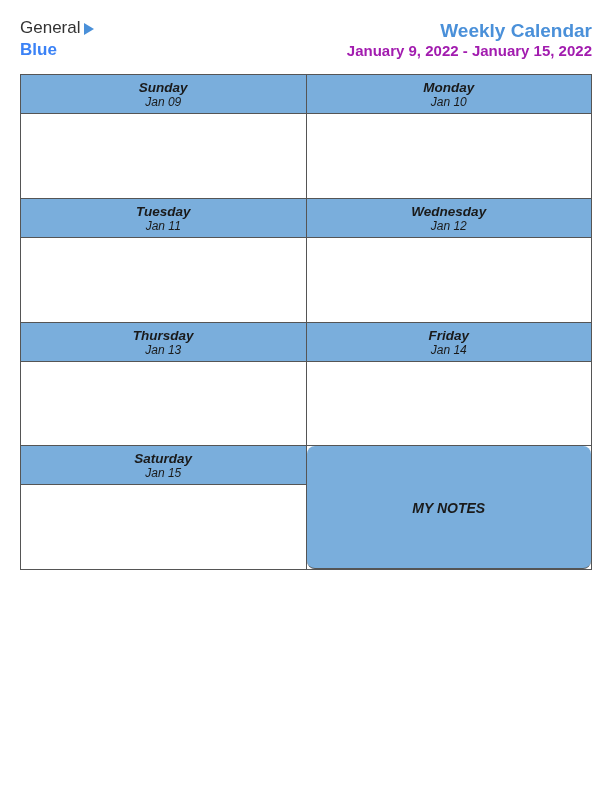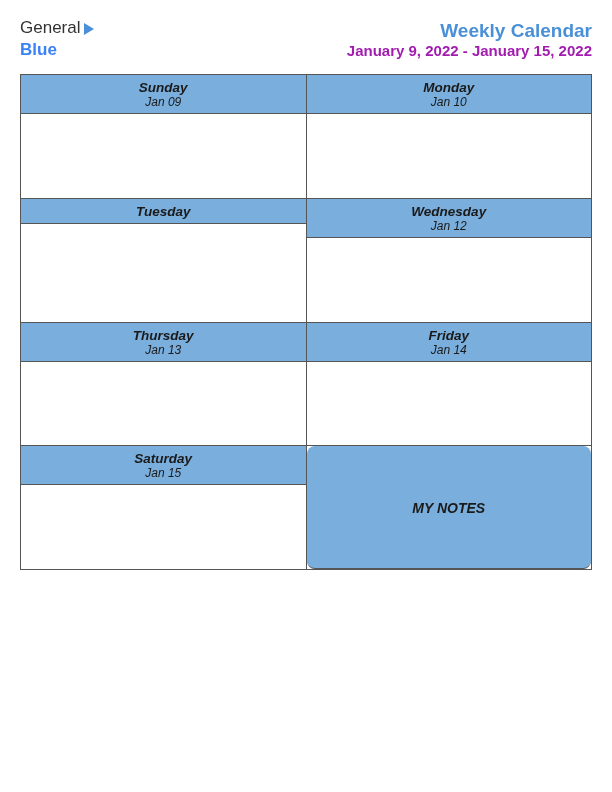--- a/index.html
+++ b/index.html
@@ -146,20 +146,21 @@
           <div class="cell-header-date">Jan 10</div>
         </div>
         <div class="cell-body"></div>
       </div>
     </div>
 
     <div class="cal-row" style="flex: 1.2;">
       <div class="cal-cell">
         <div class="cell-header">
           <div class="cell-header-day">Tuesday</div>
+          <div class="cell-header-date">Jan 11</div>
         </div>
         <div class="cell-body"></div>
       </div>
       <div class="cal-cell">
         <div class="cell-header">
           <div class="cell-header-day">Wednesday</div>
           <div class="cell-header-date">Jan 12</div>
         </div>
         <div class="cell-body"></div>
       </div>

